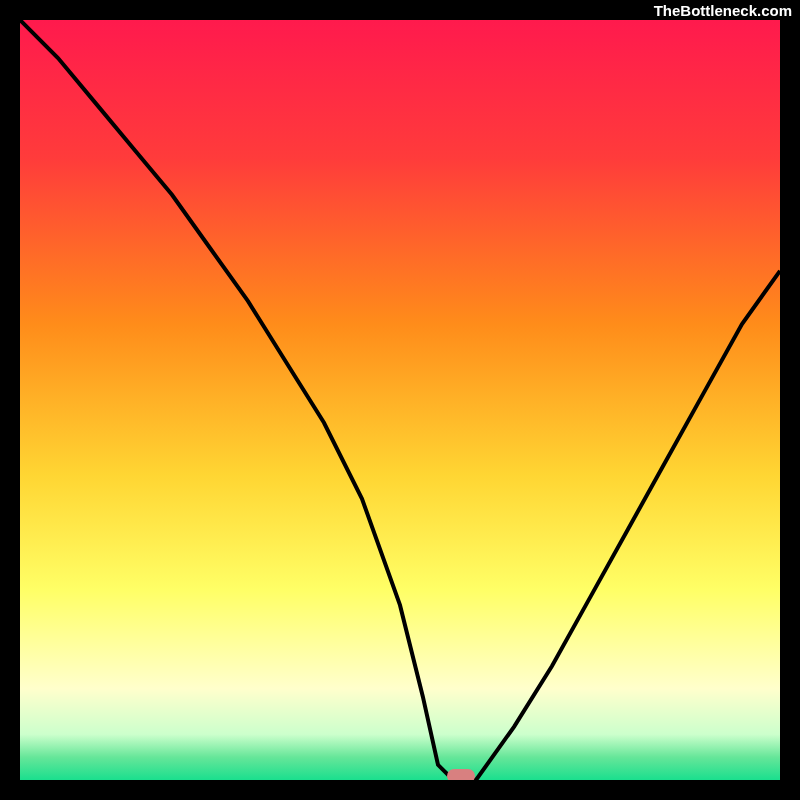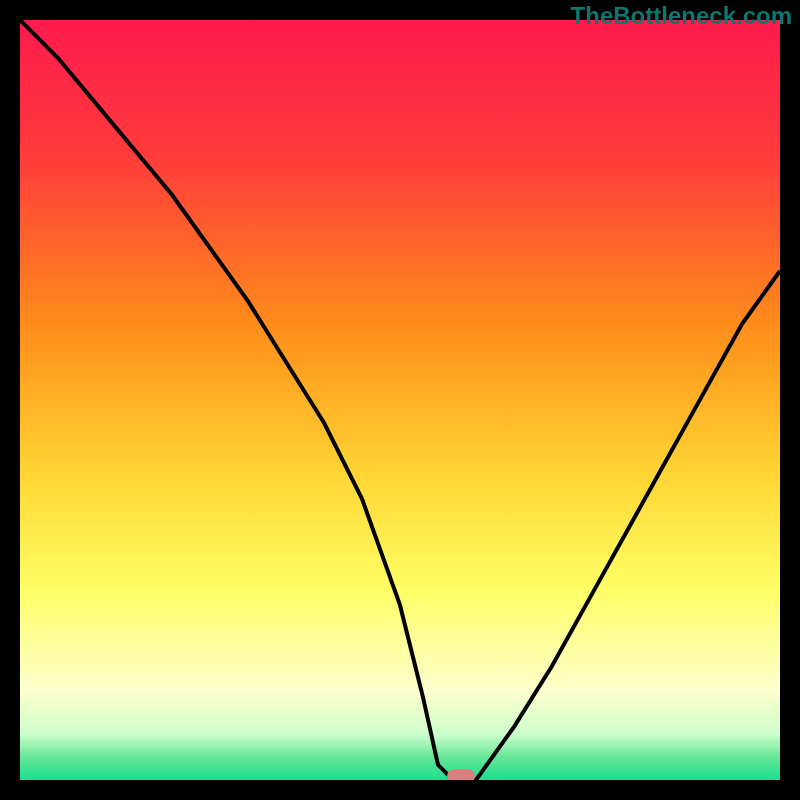--- a/index.html
+++ b/index.html
@@ -9,22 +9,22 @@
     height: 800px;
     background: #000;
     overflow: hidden;
     position: relative;
     font-family: Arial, sans-serif;
   }
   .watermark {
     position: absolute;
     top: 2px;
     right: 8px;
-    color: #0f766e;
-    font-size: 24px;
+    color: #ffffff;
+    font-size: 15px;
     font-weight: bold;
     z-index: 10;
   }
   .plot-area {
     position: absolute;
     left: 20px;
     top: 20px;
     width: 760px;
     height: 760px;
     overflow: hidden;

